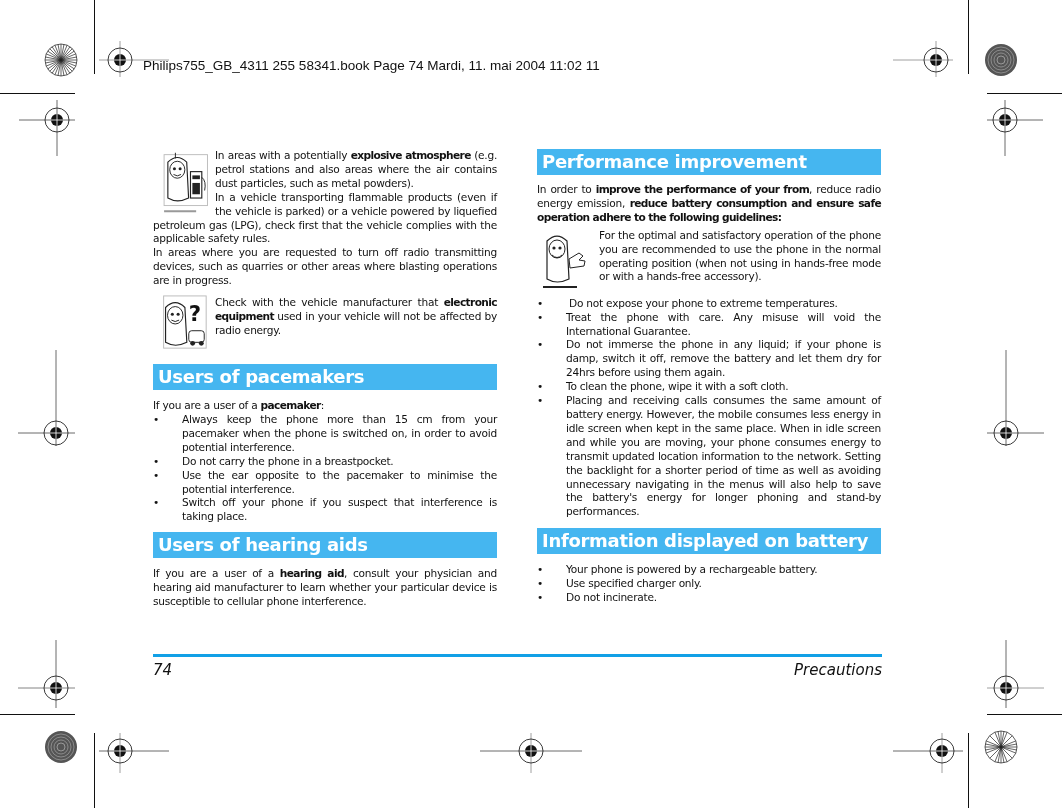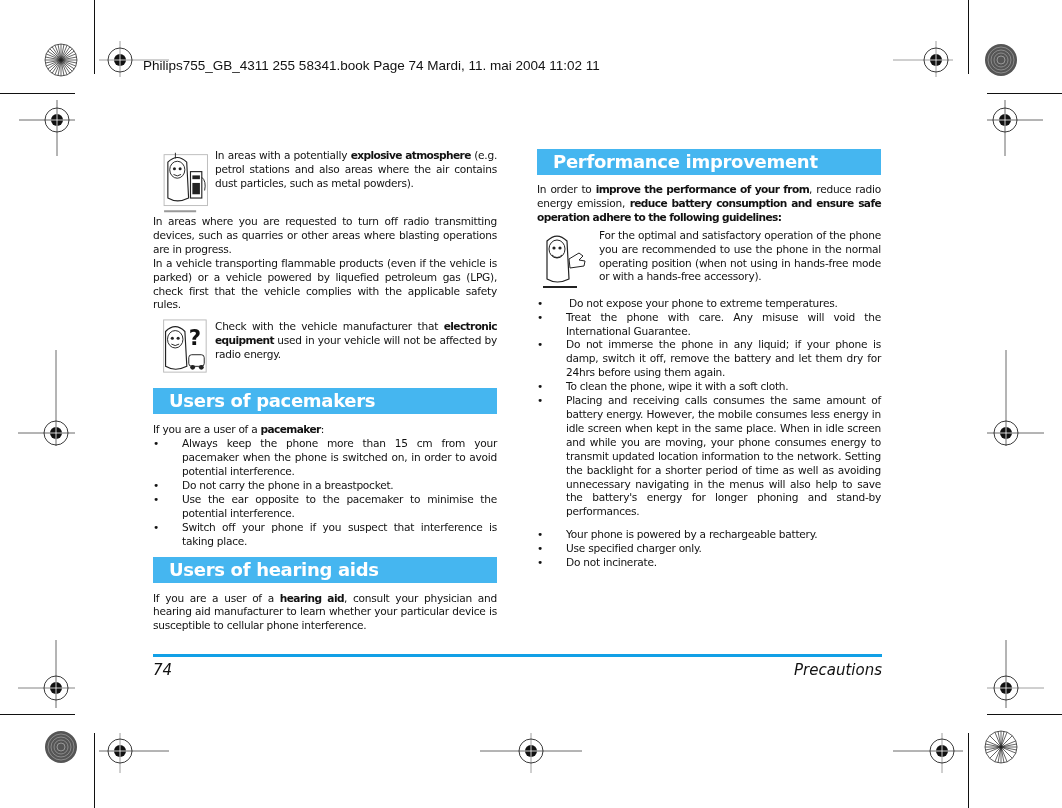--- a/index.html
+++ b/index.html
@@ -8,21 +8,21 @@
     .vline { position: absolute; width: 1px; background: #111; }
     .reg { position: absolute; width: 40px; height: 40px; }
     .rosette { position: absolute; width: 34px; height: 34px; }
 
     .header-line { position: absolute; left: 143px; top: 58px; font-family: Liberation Sans, sans-serif; font-size: 13.5px; color: #111; white-space: nowrap; }
 
     .col { position: absolute; font-size: 10.6px; line-height: 13.9px; letter-spacing: -0.25px; text-align: justify; }
     .col p { margin: 0; }
     .col b { font-weight: bold; letter-spacing: -0.6px; margin-top: 7px; }
 
-    .section-bar { background: #45b6f0; color: #ffffff; font-family: "DejaVu Sans", sans-serif; font-weight: bold; font-size: 18px; line-height: 26px; height: 26px; padding-left: 16px; letter-spacing: -0.3px; white-space: nowrap; overflow: hidden; }
+    .section-bar { background: #45b6f0; color: #ffffff; font-family: "DejaVu Sans", sans-serif; font-weight: bold; font-size: 18px; line-height: 26px; height: 26px; padding-left: 5px; letter-spacing: -0.3px; white-space: nowrap; overflow: hidden; }
 
     ul.bullets { list-style: none; margin: 0; padding: 0; }
     ul.bullets li { position: relative; padding-left: 29px; }
     ul.bullets li .dot { position: absolute; left: 0; top: 0; width: 10px; }
 
     .iconbox { float: left; width: 58px; height: 70px; margin: 0 4px 0 0; }
 
     .footer-rule { position: absolute; left: 153px; top: 654px; width: 729px; height: 3px; background: #11a0e6; }
     .page-num { position: absolute; left: 153px; top: 661px; font-style: italic; font-size: 15px; color: #111; }
     .chapter { position: absolute; right: 180px; top: 661px; font-style: italic; font-size: 15px; color: #111; }
@@ -196,22 +196,22 @@
       <line x1="22" y1="4" x2="22" y2="10" stroke="#222" stroke-width="1"></line>
       <rect x="38" y="24" width="12" height="28" fill="#fff" stroke="#222" stroke-width="1.2"></rect>
       <rect x="40" y="28" width="8" height="4" fill="#222"></rect>
       <rect x="40" y="36" width="8" height="12" fill="#222"></rect>
       <path d="M50 30 q5 4 3 14" fill="none" stroke="#222" stroke-width="1"></path>
       <line x1="10" y1="66" x2="44" y2="66" stroke="#999" stroke-width="2"></line>
     </svg>
     <p>
       <span>In areas with a potentially </span><b>explosive atmosphere</b><span> (e.g. petrol stations and also areas where the air contains dust particles, such as metal powders).</span>
     </p>
+    <p>In a vehicle transporting flammable products (even if the vehicle is parked) or a vehicle powered by liquefied petroleum gas (LPG), check first that the vehicle complies with the applicable safety rules.</p>
     <p style="clear:both; margin-top:0;">In areas where you are requested to turn off radio transmitting devices, such as quarries or other areas where blasting operations are in progress.</p>
-    <p>In a vehicle transporting flammable products (even if the vehicle is parked) or a vehicle powered by liquefied petroleum gas (LPG), check first that the vehicle complies with the applicable safety rules.</p>
   </div>
 
   <div style="margin-top:6px; overflow:hidden;">
     <svg class="iconbox" viewBox="0 0 58 60" style="height:58px;">
       <rect x="10" y="2" width="44" height="54" fill="none" stroke="#bbb" stroke-width="1"></rect>
       <path d="M12 14 q10 -10 20 0 l2 36 q-12 6 -22 0 z" fill="#fff" stroke="#222" stroke-width="1.2"></path>
       <ellipse cx="22" cy="22" rx="8" ry="9" fill="none" stroke="#222" stroke-width="1"></ellipse>
       <circle cx="19" cy="21" r="1.6" fill="#222"></circle>
         <circle cx="25" cy="21" r="1.6" fill="#222"></circle>
       <path d="M18 27 q4 3 8 0" fill="none" stroke="#222" stroke-width="1"></path>
@@ -270,20 +270,21 @@
     </div>
     <ul class="bullets" style="margin-top:8px;">
       <li><span class="dot">•</span><span style="white-space:pre;"> Do not expose your phone to extreme temperatures.</span></li>
       <li><span class="dot">•</span><span>Treat the phone with care. Any misuse will void the International Guarantee.</span></li>
       <li><span class="dot">•</span><span>Do not immerse the phone in any liquid; if your phone is damp, switch it off, remove the battery and let them dry for 24hrs before using them again.</span></li>
       <li><span class="dot">•</span><span>To clean the phone, wipe it with a soft cloth.</span></li>
       <li><span class="dot">•</span><span>Placing and receiving calls consumes the same amount of battery energy. However, the mobile consumes less energy in idle screen when kept in the same place. When in idle screen and while you are moving, your phone consumes energy to transmit updated location information to the network. Setting the backlight for a shorter period of time as well as avoiding unnecessary navigating in the menus will also help to save the battery's energy for longer phoning and stand-by performances.</span></li>
     </ul>
   </div>
 
+  <div class="section-bar" style="margin-top:9px;">Information displayed on battery</div>
 
   <div style="margin-top:9px;">
     <ul class="bullets">
       <li><span class="dot">•</span><span>Your phone is powered by a rechargeable battery.</span></li>
       <li><span class="dot">•</span><span>Use specified charger only.</span></li>
       <li><span class="dot">•</span><span>Do not incinerate.</span></li>
     </ul>
   </div>
 </div>
 

